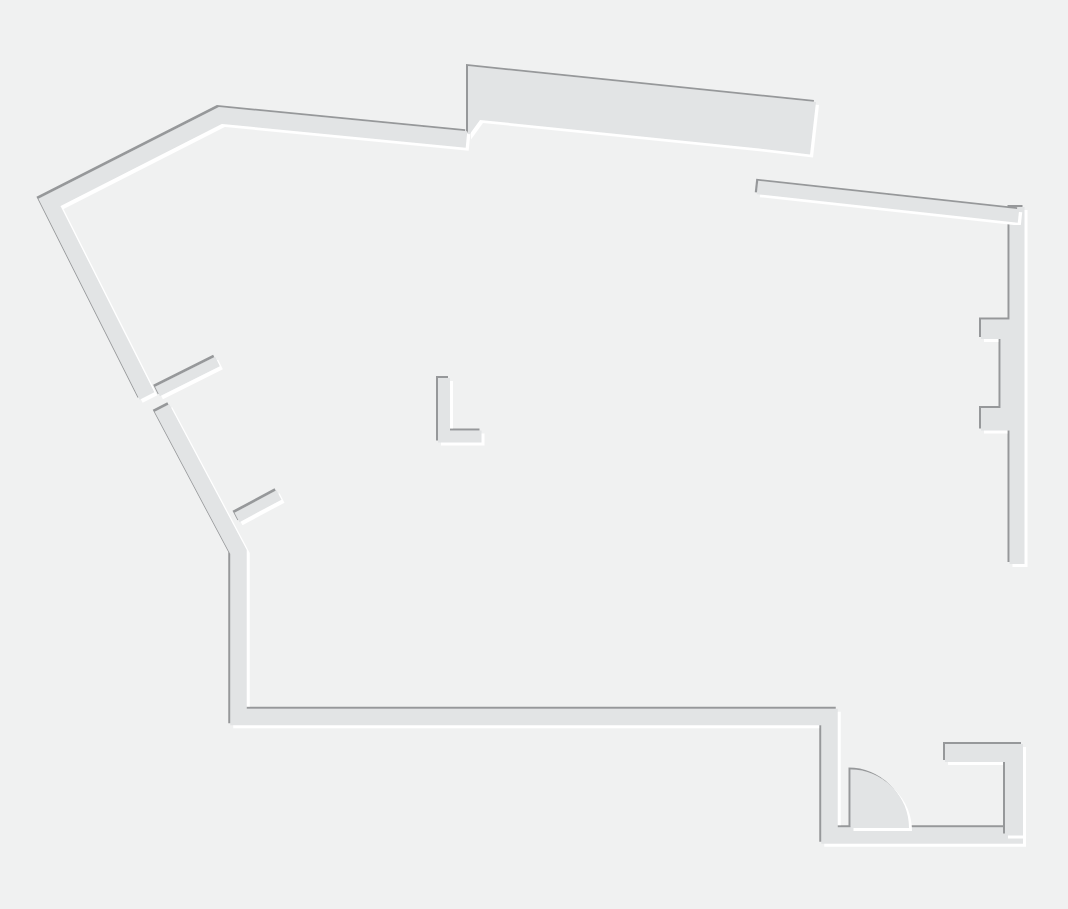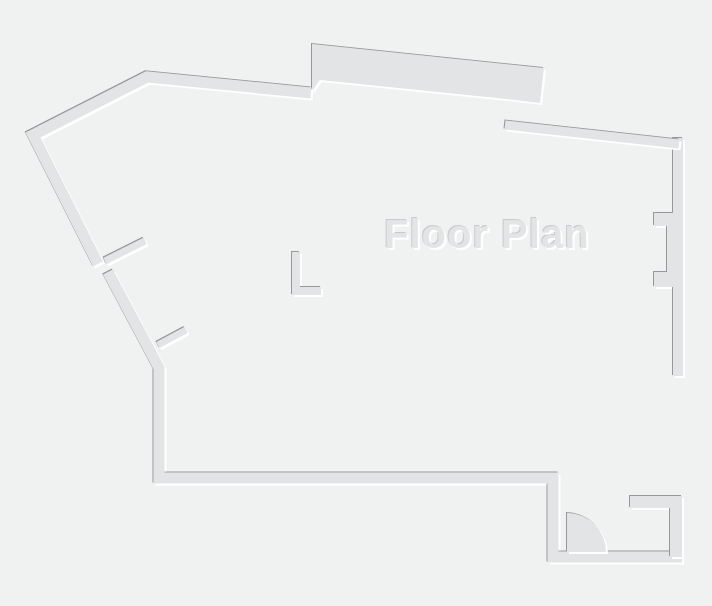--- a/index.html
+++ b/index.html
@@ -82,14 +82,13 @@
         <polyline points="173,468 289,468" fill="none" stroke="#e2e4e5" stroke-width="8" stroke-linecap="butt" stroke-linejoin="miter" filter="url(#emboss)"></polyline>
         <polyline points="297,468 358,468" fill="none" stroke="#e2e4e5" stroke-width="8" stroke-linecap="butt" stroke-linejoin="miter" filter="url(#emboss)"></polyline>
         <polyline points="366,468 440,468" fill="none" stroke="#e2e4e5" stroke-width="8" stroke-linecap="butt" stroke-linejoin="miter" filter="url(#emboss)"></polyline>
         <polyline points="452,468 554,468" fill="none" stroke="#e2e4e5" stroke-width="8" stroke-linecap="butt" stroke-linejoin="miter" filter="url(#emboss)"></polyline>
         <polyline points="105,261 145,241" fill="none" stroke="#e2e4e5" stroke-width="7" stroke-linecap="butt" stroke-linejoin="miter" filter="url(#emboss)"></polyline>
         <polyline points="158,345 186,330" fill="none" stroke="#e2e4e5" stroke-width="7" stroke-linecap="butt" stroke-linejoin="miter" filter="url(#emboss)"></polyline>
         <path d="M 567 552 L 567 513 A 39 39 0 0 1 606 552 Z" fill="#e2e4e5" filter="url(#emboss)"></path>
       </g>
   </svg>
 
-  <div class="plan-title" style="color: rgb(227, 228, 229); text-shadow: rgb(255, 255, 255) 2px 2px 0px, rgb(200, 202, 203) -1px -1px 0px;">Floor Plan</div>
 </div>
 
 </body></html>

